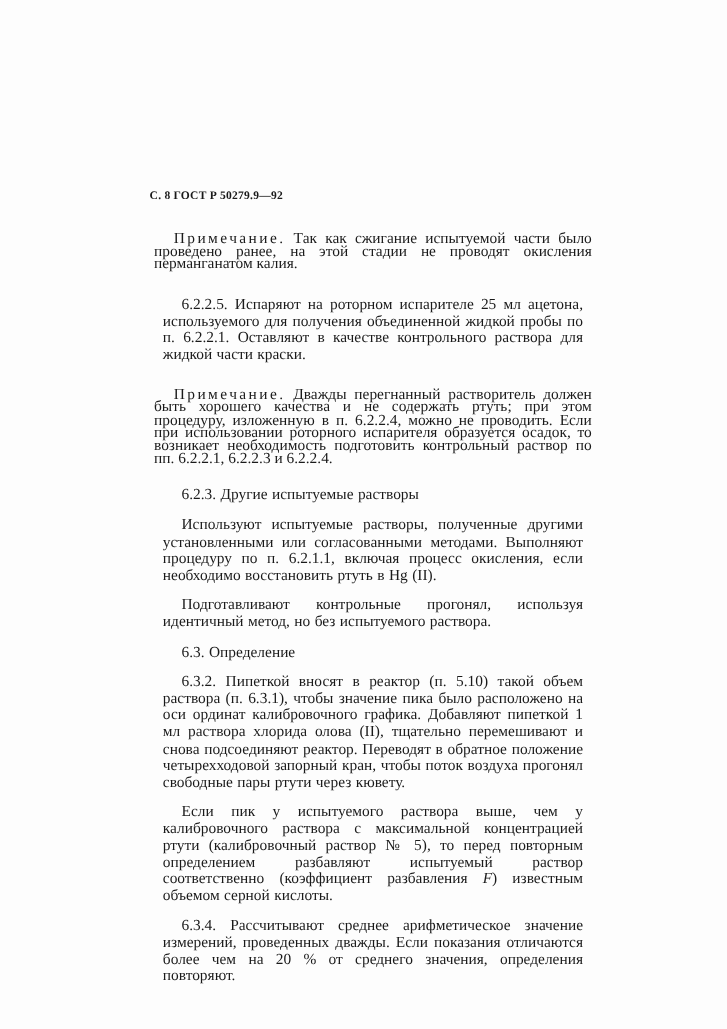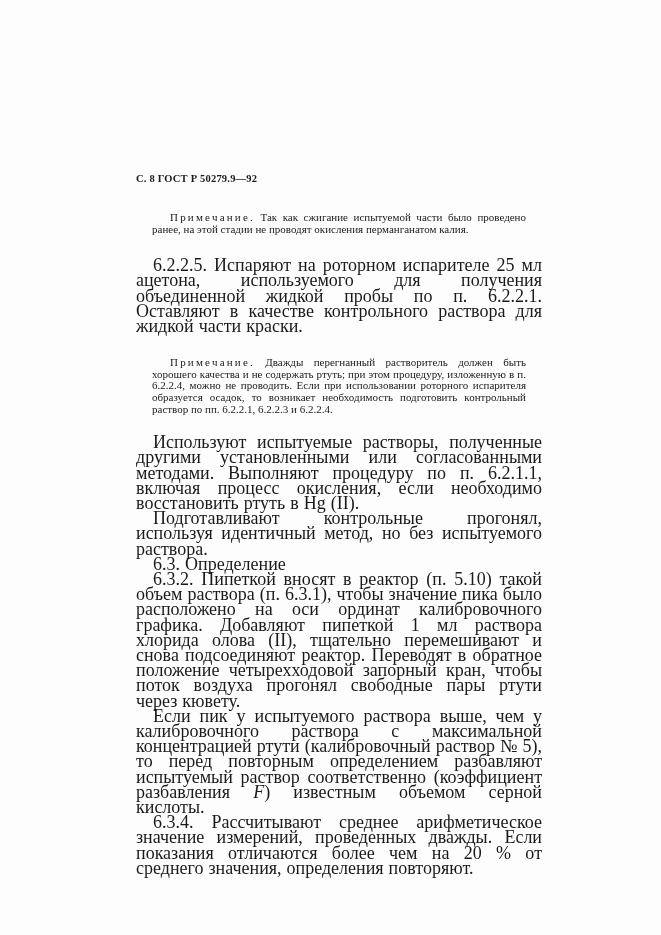--- a/index.html
+++ b/index.html
@@ -21,36 +21,36 @@
       font-family: "Liberation Serif", serif;
       font-weight: bold;
       font-size: 10.5px;
       letter-spacing: 0.2px;
       margin-bottom: 26px;
       height: 14px;
       line-height: 14px;
     }
     .note {
       font-family: "Liberation Serif", serif;
-      font-size: 11px;
+      font-size: 14px;
       line-height: 11.6px;
       text-align: justify;
       text-indent: 18px;
-      margin: 16px;
+      margin: 4px;
     }
     .note .spaced {
       letter-spacing: 2.2px;
     }
     .body-p {
       font-family: "Liberation Serif", serif;
-      font-size: 18px;
+      font-size: 14px;
       line-height: 15.2px;
       text-align: justify;
       text-indent: 17px;
-      margin: 0;
+      margin: 12px;
       word-spacing: 0.5px;
     }
     .gap-s { height: 7px; }
     .gap-xs { height: 4px; }
     .italic { font-style: italic; }
   </style>
 </head>
 <body>
 
 <div class="page">
@@ -61,19 +61,20 @@
   <div class="gap-s"></div>
 
   <p class="body-p">6.2.2.5. Испаряют на роторном испарителе 25 мл ацетона, используемого для получения объединенной жидкой пробы по п. 6.2.2.1. Оставляют в качестве контрольного раствора для жидкой части краски.</p>
 
   <div class="gap-s"></div>
 
   <p class="note"><span class="spaced">Примечание.</span><span> Дважды перегнанный растворитель должен быть хорошего качества и не содержать ртуть; при этом процедуру, изложенную в п. 6.2.2.4, можно не проводить. Если при использовании роторного испарителя образуется осадок, то возникает необходимость подготовить контрольный раствор по пп. 6.2.2.1, 6.2.2.3 и 6.2.2.4.</span></p>
 
   <div class="gap-xs"></div>
 
+  <p class="body-p">6.2.3. Другие испытуемые растворы</p>
   <p class="body-p">Используют испытуемые растворы, полученные другими установленными или согласованными методами. Выполняют процедуру по п. 6.2.1.1, включая процесс окисления, если необходимо восстановить ртуть в Hg (II).</p>
   <p class="body-p">Подготавливают контрольные прогонял, используя идентичный метод, но без испытуемого раствора.</p>
   <p class="body-p">6.3. Определение</p>
   <p class="body-p">6.3.2. Пипеткой вносят в реактор (п. 5.10) такой объем раствора (п. 6.3.1), чтобы значение пика было расположено на оси ординат калибровочного графика. Добавляют пипеткой 1 мл раствора хлорида олова (II), тщательно перемешивают и снова подсоединяют реактор. Переводят в обратное положение четырехходовой запорный кран, чтобы поток воздуха прогонял свободные пары ртути через кювету.</p>
   <p class="body-p"><span>Если пик у испытуемого раствора выше, чем у калибровочного раствора с максимальной концентрацией ртути (калибровочный раствор № 5), то перед повторным определением разбавляют испытуемый раствор соответственно (коэффициент разбавления </span><span class="italic">F</span><span>) известным объемом серной кислоты.</span></p>
   <p class="body-p">6.3.4. Рассчитывают среднее арифметическое значение измерений, проведенных дважды. Если показания отличаются более чем на 20 % от среднего значения, определения повторяют.</p>
 </div>
 
 </body></html>

